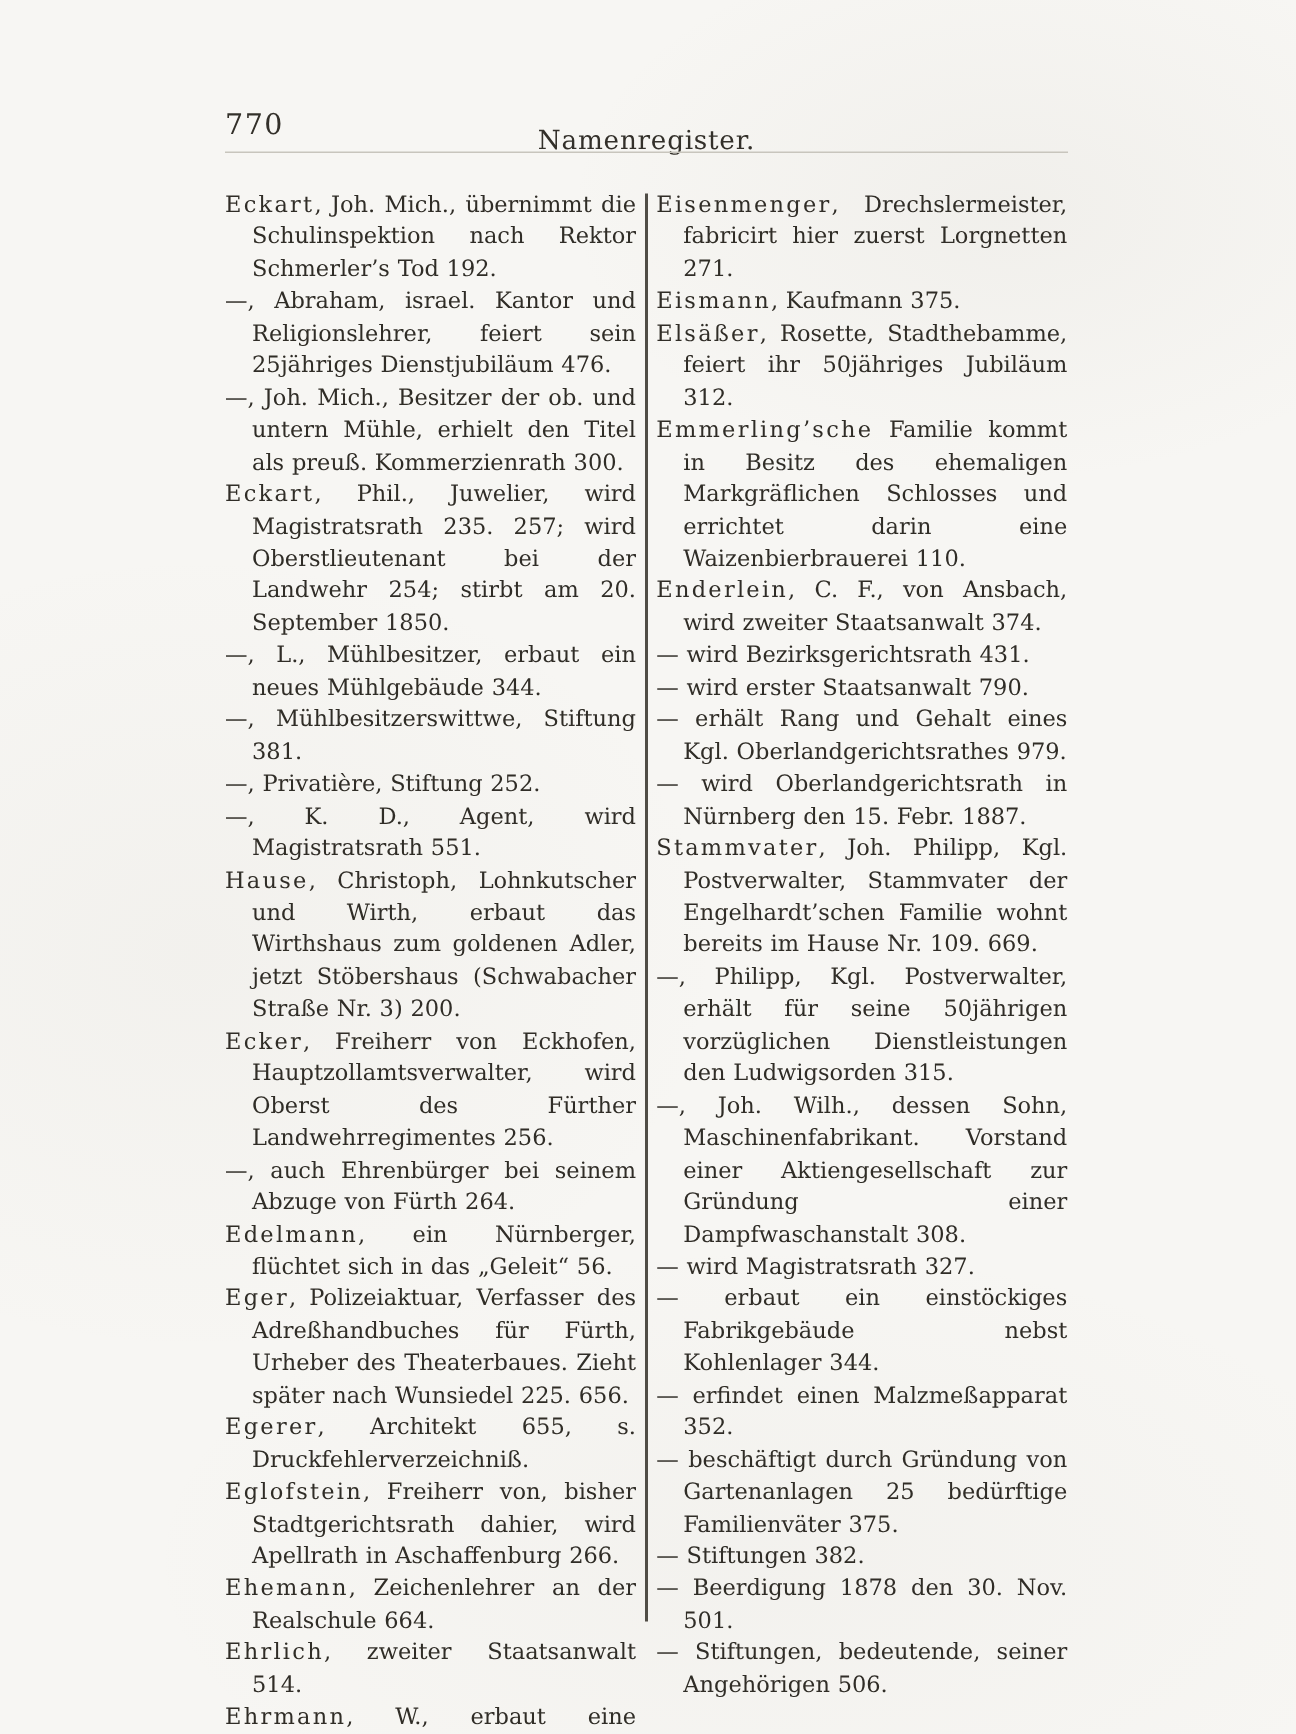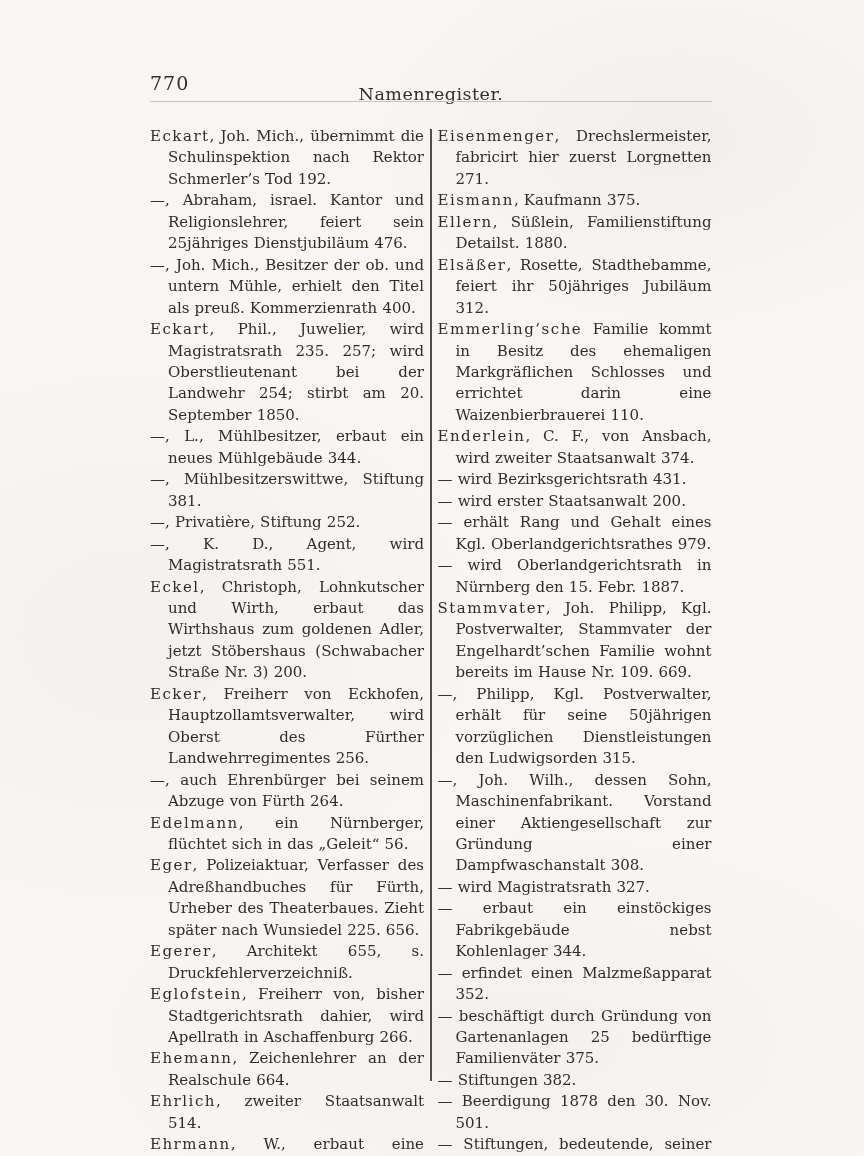--- a/index.html
+++ b/index.html
@@ -96,33 +96,33 @@
   </div>
 
   <div class="head-rule"></div>
 
   <div class="columns">
     <div class="col">
     <p class="entry"><span class="entry-name">Eckart</span><span>, Joh. Mich., übernimmt die Schulinspektion nach Rektor Schmerler’s Tod 192.</span></p>
 
     <p class="entry"><span>—, Abraham, israel. Kantor und Religionslehrer, feiert sein 25jähriges Dienstjubiläum 476.</span></p>
 
-    <p class="entry"><span>—, Joh. Mich., Besitzer der ob. und untern Mühle, erhielt den Titel als preuß. Kommerzienrath 400.</span></p>
+    <p class="entry"><span>—, Joh. Mich., Besitzer der ob. und untern Mühle, erhielt den Titel als preuß. Kommerzienrath 300.</span></p>
 
     <p class="entry"><span class="entry-name">Eckart</span><span>, Phil., Juwelier, wird Magistratsrath 235. 257; wird Oberstlieutenant bei der Landwehr 254; stirbt am 20. September 1850.</span></p>
 
     <p class="entry"><span>—, L., Mühlbesitzer, erbaut ein neues Mühlgebäude 344.</span></p>
 
     <p class="entry"><span>—, Mühlbesitzerswittwe, Stiftung 381.</span></p>
 
     <p class="entry"><span>—, Privatière, Stiftung 252.</span></p>
 
     <p class="entry"><span>—, K. D., Agent, wird Magistratsrath 551.</span></p>
 
-    <p class="entry"><span class="entry-name">Eckel</span><span>, Christoph, Lohnkutscher und Wirth, erbaut das Wirthshaus zum goldenen Adler, jetzt Stöbershaus (Schwabacher Straße Nr. 3) 200.</span></p>
+    <p class="entry"><span class="entry-name">Hause</span><span>, Christoph, Lohnkutscher und Wirth, erbaut das Wirthshaus zum goldenen Adler, jetzt Stöbershaus (Schwabacher Straße Nr. 3) 200.</span></p>
 
     <p class="entry"><span class="entry-name">Ecker</span><span>, Freiherr von Eckhofen, Hauptzollamtsverwalter, wird Oberst des Fürther Landwehrregimentes 256.</span></p>
 
     <p class="entry"><span>—, auch Ehrenbürger bei seinem Abzuge von Fürth 264.</span></p>
 
     <p class="entry"><span class="entry-name">Edelmann</span><span>, ein Nürnberger, flüchtet sich in das „Geleit“ 56.</span></p>
 
     <p class="entry"><span class="entry-name">Eger</span><span>, Polizeiaktuar, Verfasser des Adreßhandbuches für Fürth, Urheber des Theaterbaues. Zieht später nach Wunsiedel 225. 656.</span></p>
 
     <p class="entry"><span class="entry-name">Egerer</span><span>, Architekt 655, s. Druckfehlerverzeichniß.</span></p>
@@ -137,31 +137,30 @@
 
   </div>
 
     <div class="col-divider"></div>
 
     <div class="col">
     <p class="entry"><span class="entry-name">Eisenmenger</span><span>, Drechslermeister, fabricirt hier zuerst Lorgnetten 271.</span></p>
 
     <p class="entry"><span class="entry-name">Eismann</span><span>, Kaufmann 375.</span></p>
 
-    <p class="entry"><span class="entry-name">Ellern</span><span>, Süßlein, Familienstiftung Detailst. 1880.</span></p>
 
     <p class="entry"><span class="entry-name">Elsäßer</span><span>, Rosette, Stadthebamme, feiert ihr 50jähriges Jubiläum 312.</span></p>
 
     <p class="entry"><span class="entry-name">Emmerling’sche</span><span> Familie kommt in Besitz des ehemaligen Markgräflichen Schlosses und errichtet darin eine Waizenbierbrauerei 110.</span></p>
 
     <p class="entry"><span class="entry-name">Enderlein</span><span>, C. F., von Ansbach, wird zweiter Staatsanwalt 374.</span></p>
 
     <p class="entry"><span>— wird Bezirksgerichtsrath 431.</span></p>
 
-    <p class="entry"><span>— wird erster Staatsanwalt 200.</span></p>
+    <p class="entry"><span>— wird erster Staatsanwalt 790.</span></p>
 
     <p class="entry"><span>— erhält Rang und Gehalt eines Kgl. Oberlandgerichtsrathes 979.</span></p>
 
     <p class="entry"><span>— wird Oberlandgerichtsrath in Nürnberg den 15. Febr. 1887.</span></p>
 
     <p class="entry"><span class="entry-name">Stammvater</span><span>, Joh. Philipp, Kgl. Postverwalter, Stammvater der Engelhardt’schen Familie wohnt bereits im Hause Nr. 109. 669.</span></p>
 
     <p class="entry"><span>—, Philipp, Kgl. Postverwalter, erhält für seine 50jährigen vorzüglichen Dienstleistungen den Ludwigsorden 315.</span></p>
 
     <p class="entry"><span>—, Joh. Wilh., dessen Sohn, Maschinenfabrikant. Vorstand einer Aktiengesellschaft zur Gründung einer Dampfwaschanstalt 308.</span></p>

